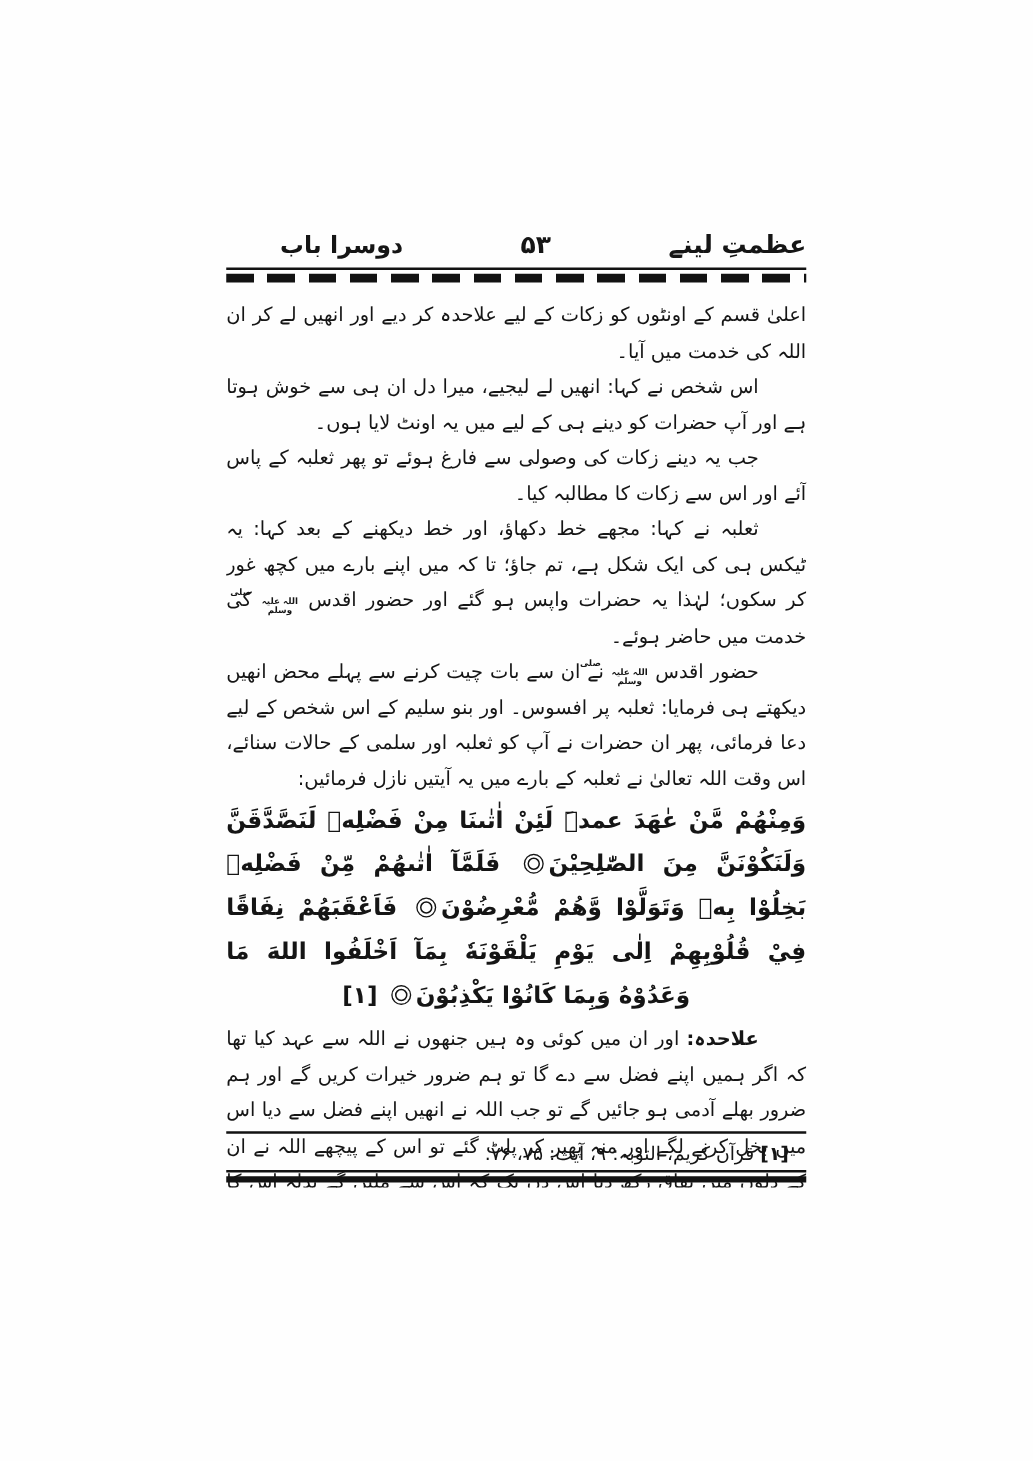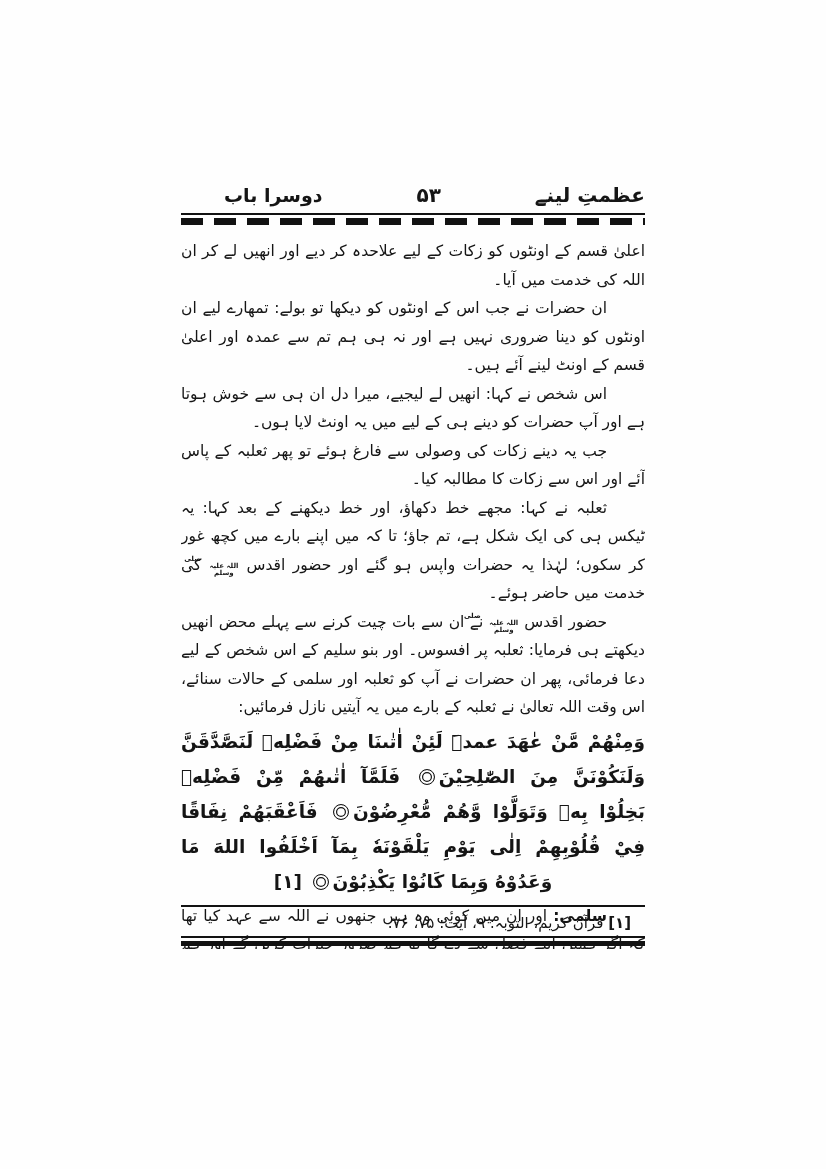--- a/index.html
+++ b/index.html
@@ -82,38 +82,37 @@
 
     <div class="divider">
       <div class="thin"></div>
       <div class="dashes"></div>
     </div>
 
     <div class="bodytext">
 
       <p class="noindent">اعلیٰ قسم کے اونٹوں کو زکات کے لیے علاحدہ کر دیے اور انھیں لے کر ان اللہ کی خدمت میں آیا۔</p>
 
-      <p>ان حضرات نے جب اس کے اونٹوں کو دیکھا تو بولے: تمھارے لیے ان اونٹوں کو دینا ضروری نہیں ہے اور نہ ہی ہم تم سے عمدہ اور اعلیٰ قسم کے اونٹ لینے آئے ہیں۔</p>
 
       <p>اس شخص نے کہا: انھیں لے لیجیے، میرا دل ان ہی سے خوش ہوتا ہے اور آپ حضرات کو دینے ہی کے لیے میں یہ اونٹ لایا ہوں۔</p>
 
       <p>جب یہ دینے زکات کی وصولی سے فارغ ہوئے تو پھر ثعلبہ کے پاس آئے اور اس سے زکات کا مطالبہ کیا۔</p>
 
       <p><span>ثعلبہ نے کہا: مجھے خط دکھاؤ، اور خط دیکھنے کے بعد کہا: یہ ٹیکس ہی کی ایک شکل ہے، تم جاؤ؛ تا کہ میں اپنے بارے میں کچھ غور کر سکوں؛ لہٰذا یہ حضرات واپس ہو گئے اور حضور اقدس</span> <span class="honorific">صلی اللہ علیہ وسلم</span> <span>کی خدمت میں حاضر ہوئے۔</span></p>
 
       <p><span>حضور اقدس</span> <span class="honorific">صلی اللہ علیہ وسلم</span> <span>نے ان سے بات چیت کرنے سے پہلے محض انھیں دیکھتے ہی فرمایا: ثعلبہ پر افسوس۔ اور بنو سلیم کے اس شخص کے لیے دعا فرمائی، پھر ان حضرات نے آپ کو ثعلبہ اور سلمی کے حالات سنائے، اس وقت اللہ تعالیٰ نے ثعلبہ کے بارے میں یہ آیتیں نازل فرمائیں:</span></p>
 
       <div class="arabic">
         <span>وَمِنْهُمْ مَّنْ عٰهَدَ عمدہَ لَئِنْ اٰتٰىنَا مِنْ فَضْلِهٖ لَنَصَّدَّقَنَّ وَلَنَكُوْنَنَّ مِنَ الصّٰلِحِيْنَ</span><span class="ayah-mark"></span>
         <span>فَلَمَّآ اٰتٰىهُمْ مِّنْ فَضْلِهٖ بَخِلُوْا بِهٖ وَتَوَلَّوْا وَّهُمْ مُّعْرِضُوْنَ</span><span class="ayah-mark"></span>
         <span>فَاَعْقَبَهُمْ نِفَاقًا فِيْ قُلُوْبِهِمْ اِلٰى يَوْمِ يَلْقَوْنَهٗ بِمَآ اَخْلَفُوا اللهَ مَا وَعَدُوْهُ وَبِمَا كَانُوْا يَكْذِبُوْنَ</span><span class="ayah-mark"></span>
         <span class="fn-ref">[۱]</span>
       </div>
 
-      <p><span class="translation-label">سلمی:</span> <span>اور ان میں کوئی وہ ہیں جنھوں نے اللہ سے عہد کیا تھا کہ اگر ہمیں اپنے فضل سے دے گا تو ہم ضرور خیرات کریں گے اور ہم ضرور بھلے آدمی ہو جائیں گے تو جب اللہ نے انھیں اپنے فضل سے دیا اس میں بخل کرنے لگے اور منہ پھیر کر پلٹ گئے تو اس کے پیچھے اللہ نے ان کے دلوں میں نفاق رکھ دیا اس دن تک کہ اس سے ملیں گے بدلہ اس کا کہ انھوں نے</span></p>
+      <p><span class="translation-label">علاحدہ:</span> <span>اور ان میں کوئی وہ ہیں جنھوں نے اللہ سے عہد کیا تھا کہ اگر ہمیں اپنے فضل سے دے گا تو ہم ضرور خیرات کریں گے اور ہم ضرور بھلے آدمی ہو جائیں گے تو جب اللہ نے انھیں اپنے فضل سے دیا اس میں بخل کرنے لگے اور منہ پھیر کر پلٹ گئے تو اس کے پیچھے اللہ نے ان کے دلوں میں نفاق رکھ دیا اس دن تک کہ اس سے ملیں گے بدلہ اس کا کہ انھوں نے</span></p>
 
     </div>
   </div>
 
   <div class="footnote">
     <div class="fn-sep"></div>
     <div class="fn-line"><span class="fn-ref">[۱]</span> <span>قرآن کریم، التوبہ: ۹، آیت: ۷۵، ۷۶.</span></div>
     <div class="fn-rule-thin"></div>
     <div class="fn-rule-thick"></div>
   </div>

